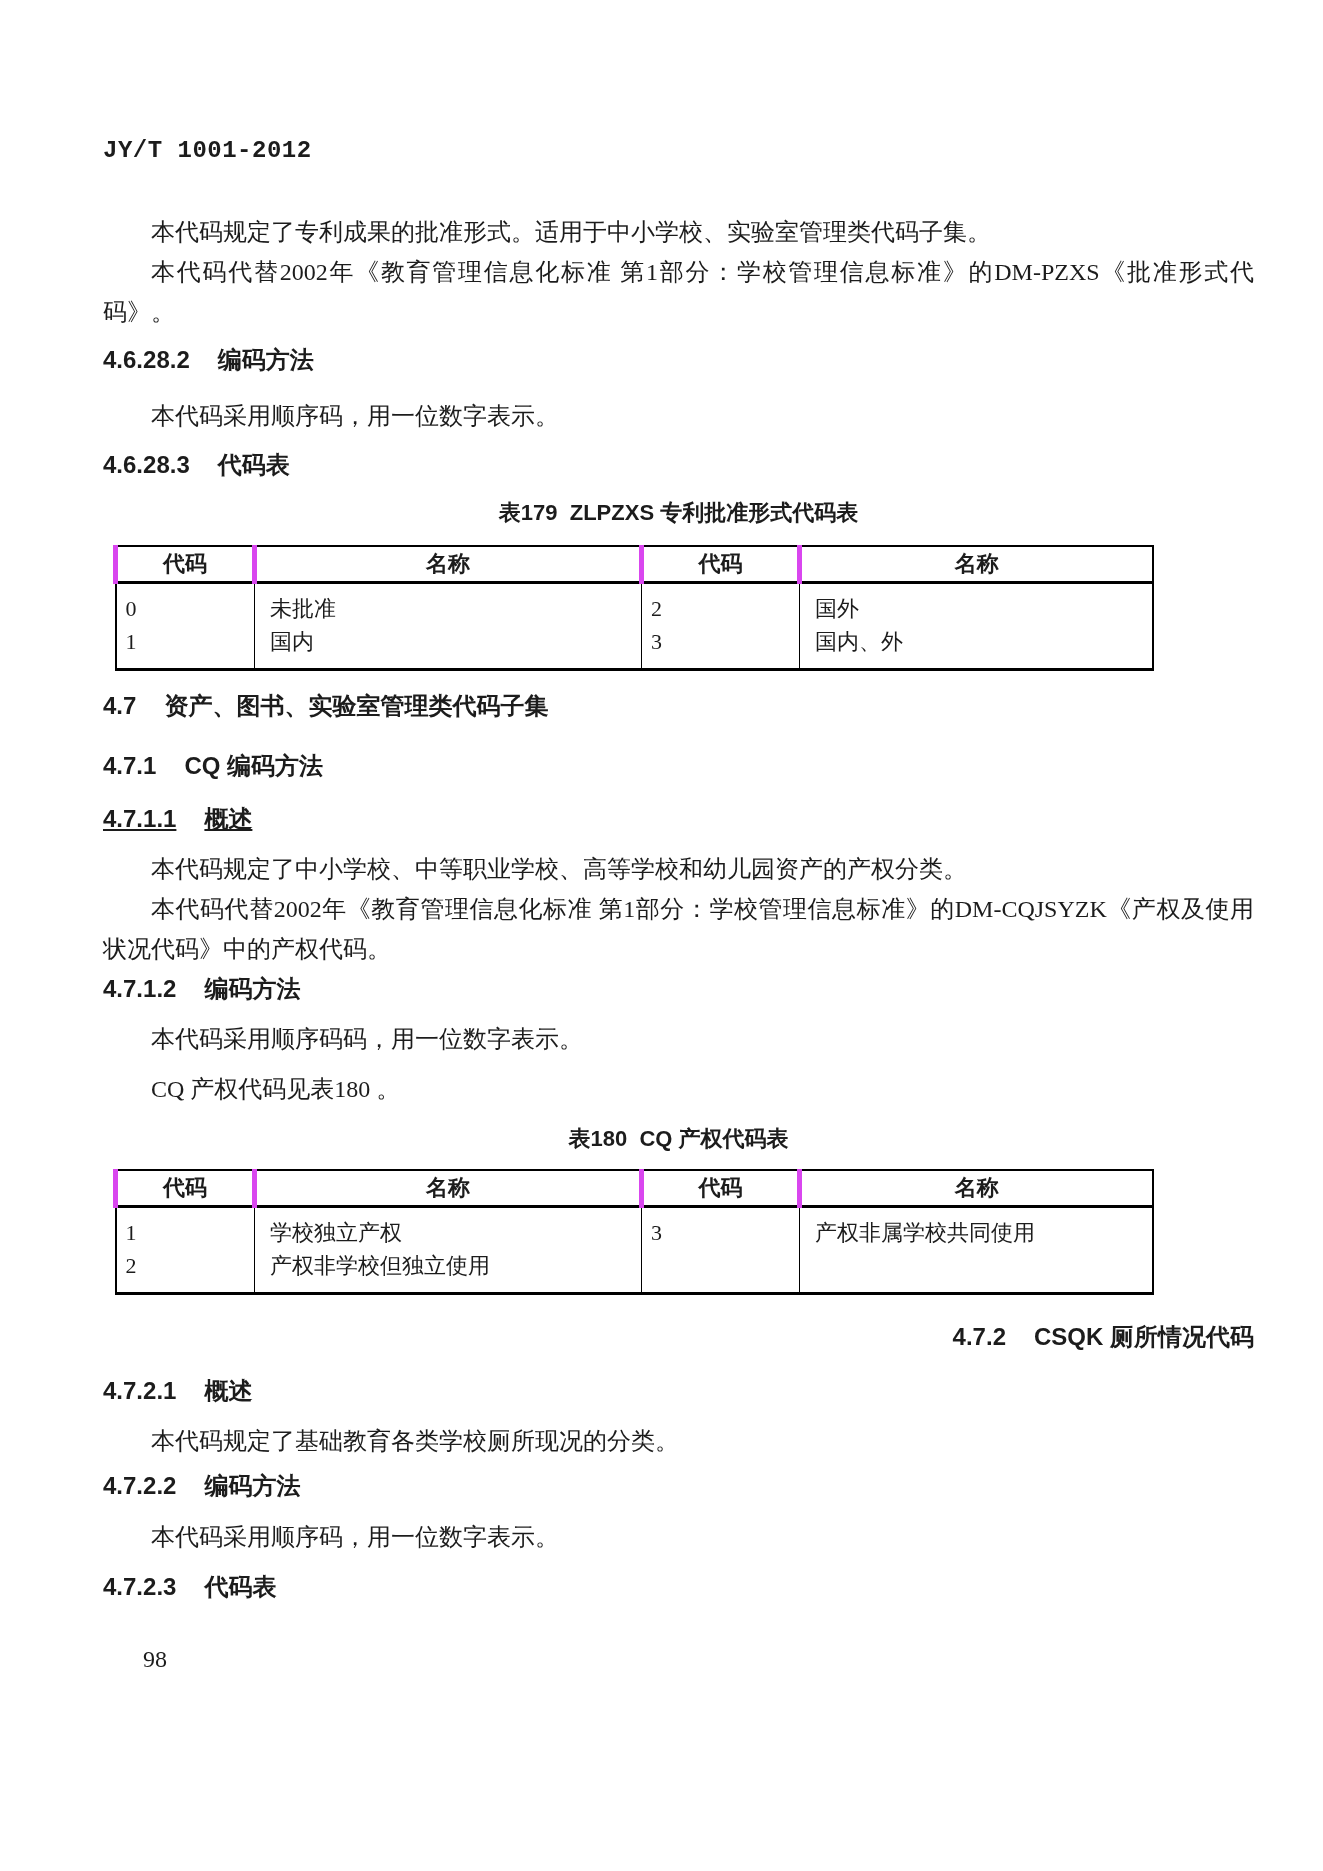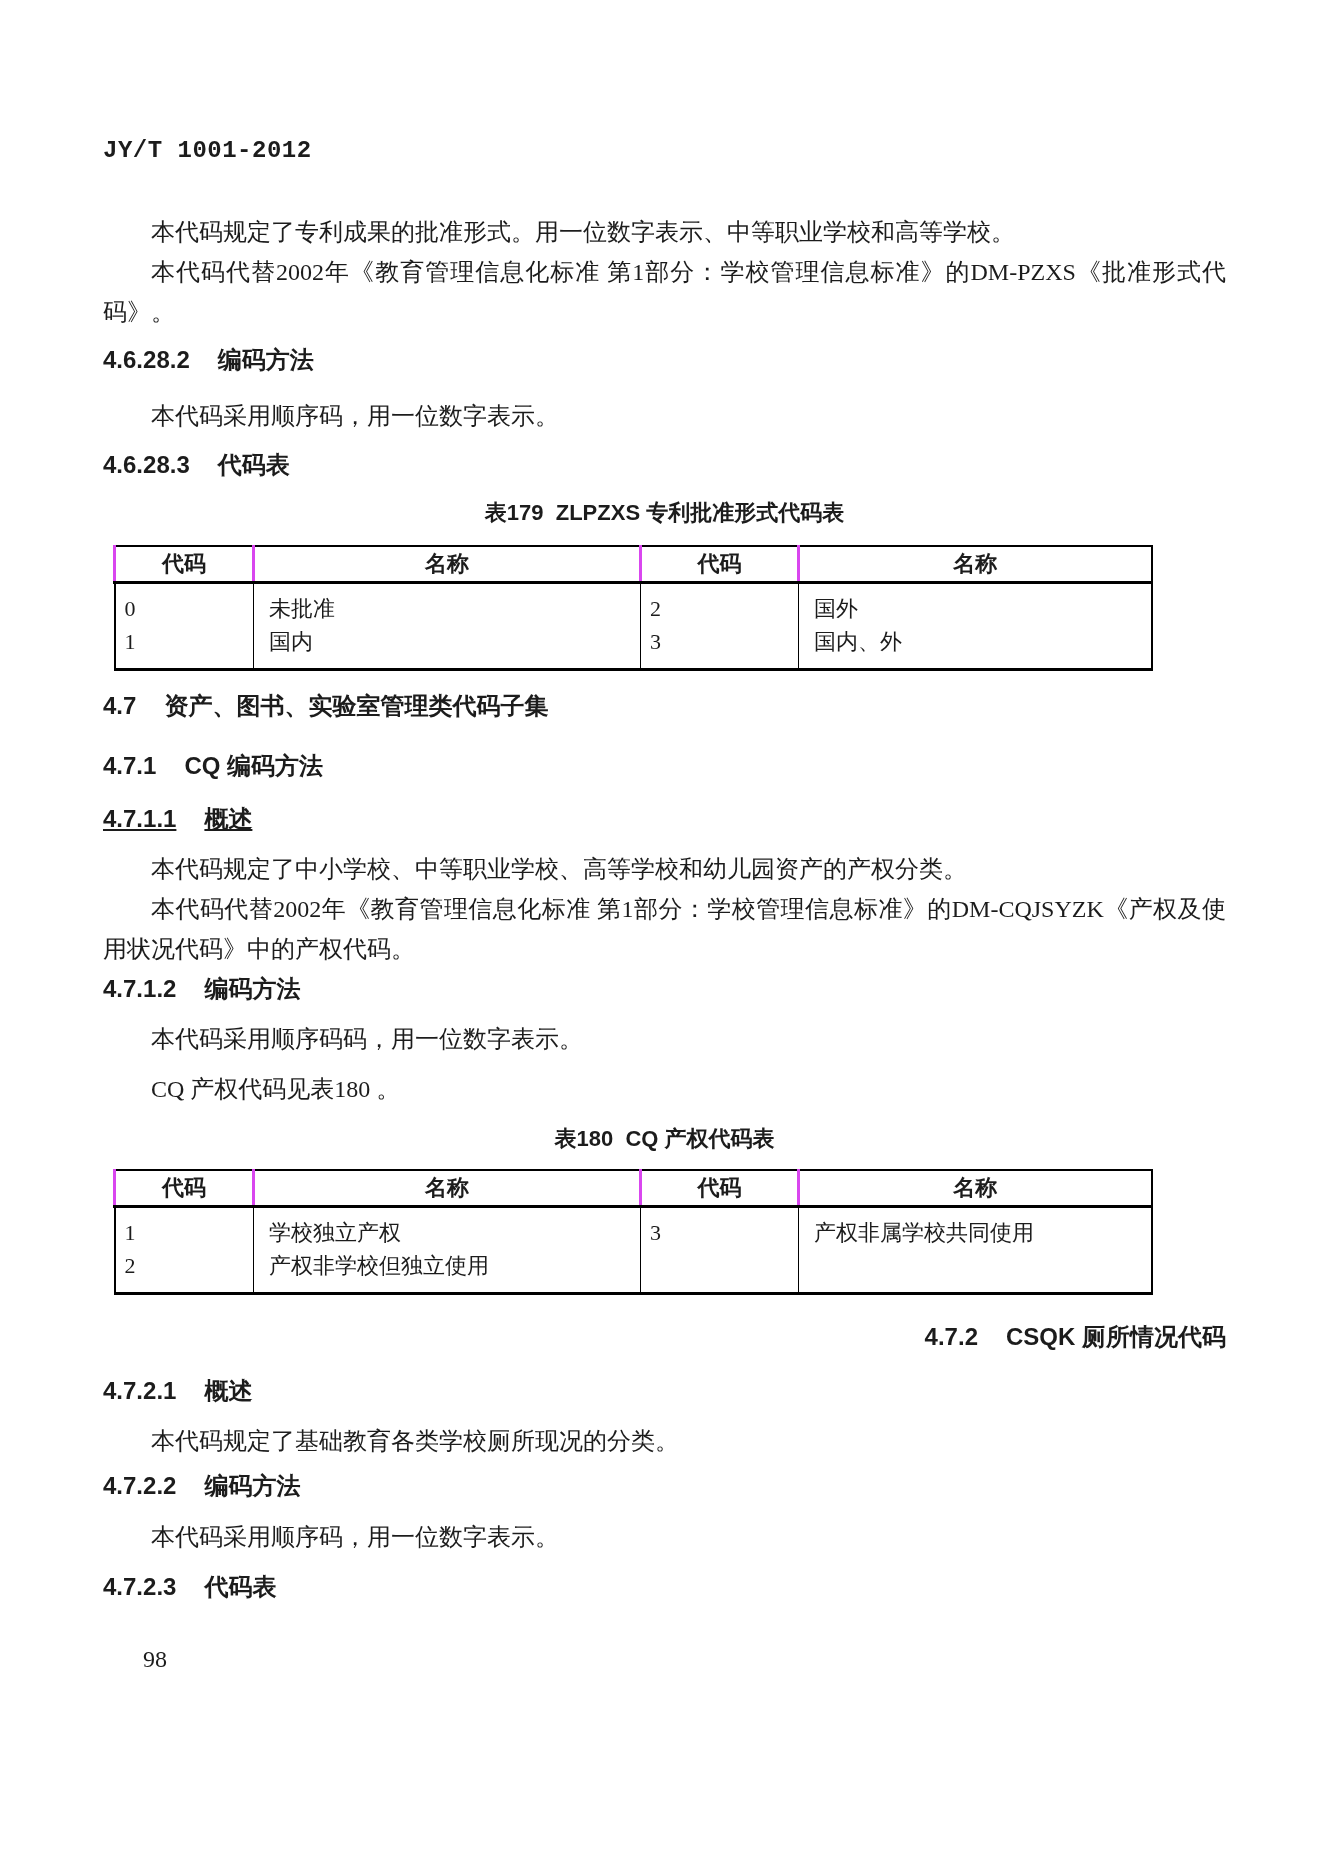--- a/index.html
+++ b/index.html
@@ -3,21 +3,21 @@
 <meta charset="utf-8">
 <style>
   html, body { margin: 0; padding: 0; background: #ffffff; }
   body { width: 1323px; min-height: 1871px; }
   .page {
     box-sizing: border-box;
     width: 1323px;
     min-height: 1871px;
     background: #ffffff;
     color: #1c1c1c;
-    padding: 134px 97px 40px 103px;
+    padding: 134px 69px 40px 103px;
     display: flex;
     flex-direction: column;
     align-items: stretch;
   }
   .doc-header {
     font-family: "Liberation Mono", "DejaVu Sans Mono", monospace;
     font-weight: 700;
     font-size: 24px;
     line-height: 34px;
     letter-spacing: 0.5px;
@@ -55,21 +55,21 @@
     border: 2px solid #000;
     border-bottom-width: 3px;
   }
   table.code-table th {
     font-family: "Liberation Sans", "DejaVu Sans", sans-serif;
     font-weight: 700;
     font-size: 22px;
     line-height: 26px;
     text-align: center;
     padding: 4px 4px;
-    border-left: 3px solid #d946ef;
+    border-left: 5px solid #d946ef;
     border-right: 1px solid #000;
     border-bottom: 3px solid #000;
   }
   table.code-table td {
     font-family: "Liberation Serif", "DejaVu Serif", serif;
     font-size: 22px;
     line-height: 33px;
     vertical-align: top;
     padding: 0 4px 0 9px;
     border-left: 1px solid #000;
@@ -110,21 +110,21 @@
   .mt-h4723 { margin-top: 10px; }
   .mt-pagenum { margin-top: 37px; }
 </style>
 </head>
 <body>
 
 <div class="page">
 
   <div class="doc-header">JY/T 1001-2012</div>
 
-  <p class="body-text indent mt-p1">本代码规定了专利成果的批准形式。用一位数字表示、中等职业学校和高等学校。</p>
+  <p class="body-text indent mt-p1">本代码规定了专利成果的批准形式。适用于中小学校、实验室管理类代码子集。</p>
   <p class="body-text indent">本代码代替2002年《教育管理信息化标准 第1部分：学校管理信息标准》的DM-PZXS《批准形式代码》。</p>
 
   <h3 class="heading mt-h1a"><span class="h-num">4.6.28.2</span><span>编码方法</span></h3>
   <p class="body-text indent mt-p2a">本代码采用顺序码，用一位数字表示。</p>
 
   <h3 class="heading mt-h1b"><span class="h-num">4.6.28.3</span><span>代码表</span></h3>
 
   <div class="table-caption mt-cap179">表179  ZLPZXS 专利批准形式代码表</div>
   <table class="code-table mt-tbl179">
     <colgroup>

